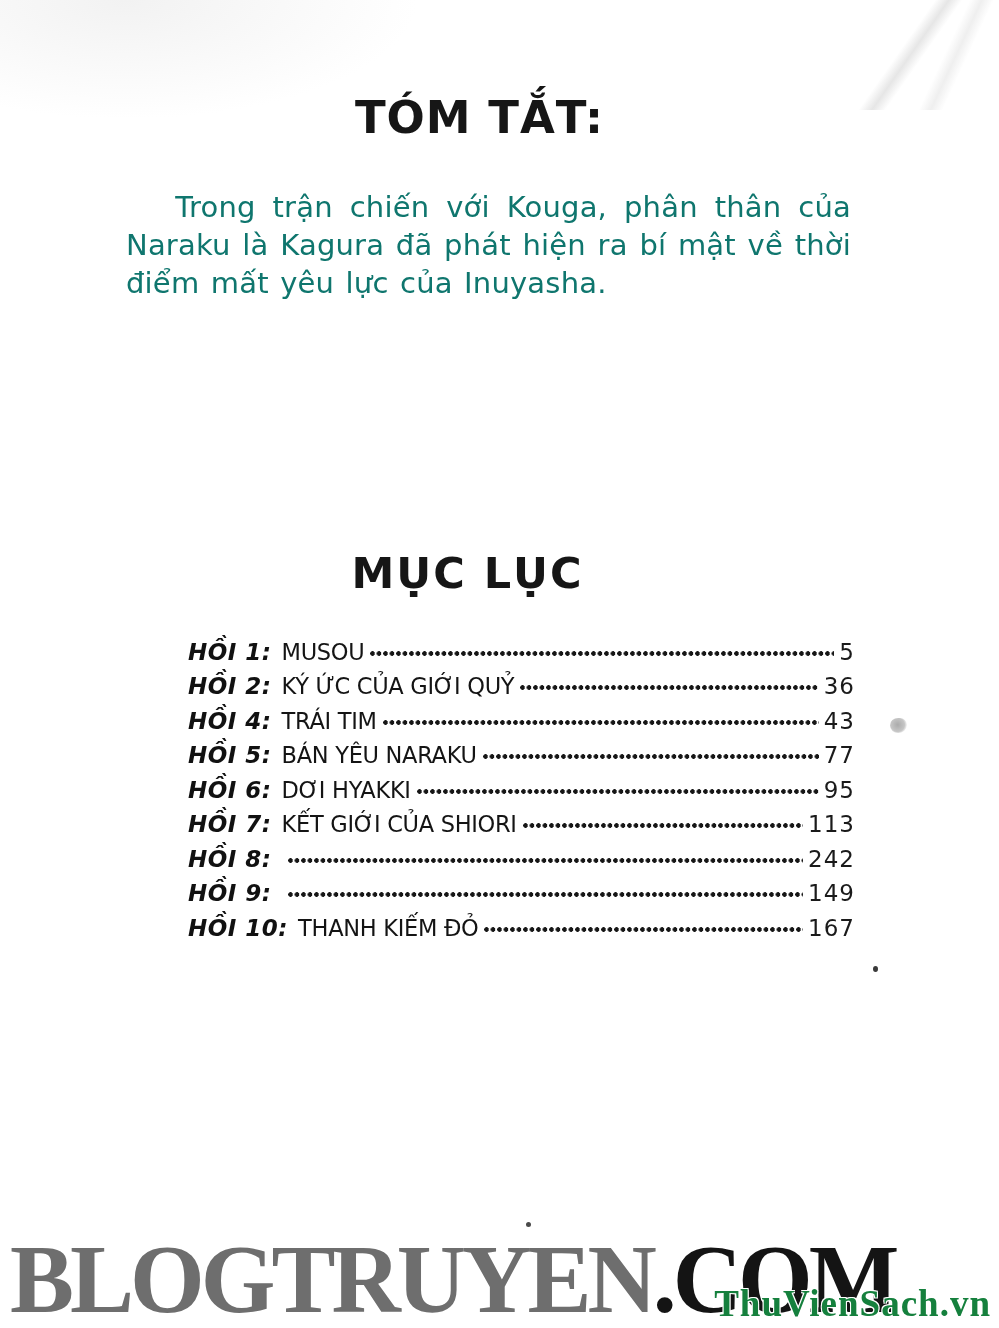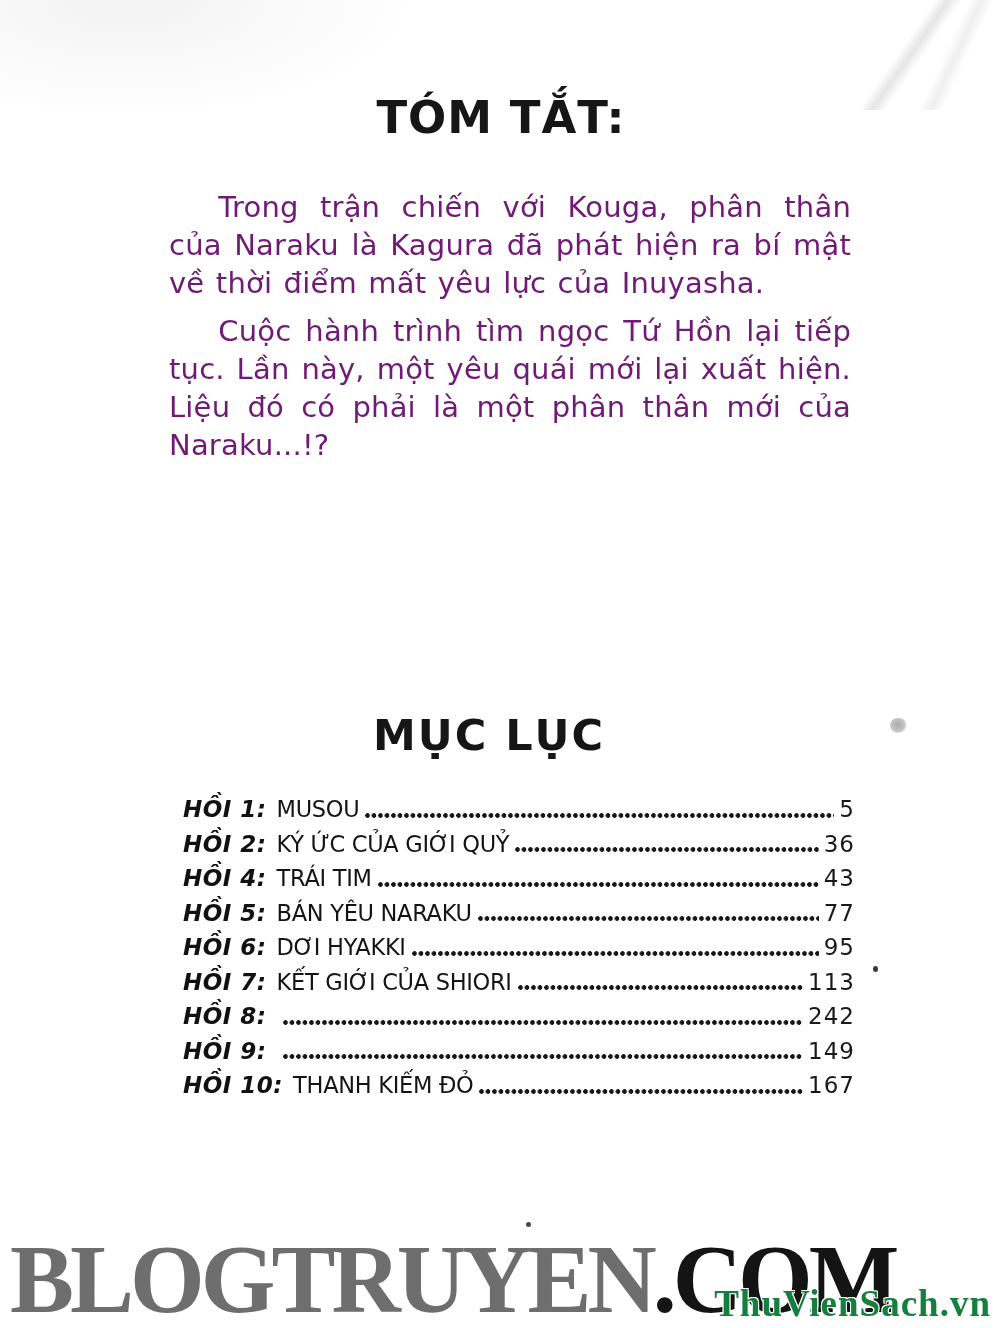--- a/index.html
+++ b/index.html
@@ -7,21 +7,20 @@
   body { font-family: "DejaVu Sans", "Liberation Sans", sans-serif; }
 
   .page {
     position: relative;
     width: 999px;
     height: 1328px;
     margin: 0 auto;
     background: #ffffff;
     color: #1c1c1c;
     overflow: hidden;
-    padding-left: 43px;
   }
 
   
   .corner-shade-tl {
     position: absolute; top: 0; left: 0; width: 420px; height: 120px;
     background: radial-gradient(ellipse at 30% 0%, #f2f2f2 0%, rgba(255,255,255,0) 70%);
     pointer-events: none;
   }
   .corner-crease-tr {
     position: absolute; top: 0; right: 0; width: 150px; height: 110px;
@@ -56,21 +55,21 @@
     color: #161616;
   }
   .summary-body {
     margin: 44px 148px 0 126px;
     text-align: justify;
   }
   .summary-body p {
     font-size: 29px;
     line-height: 38px;
     text-indent: 1.7em;
-    color: #701a75;
+    color: #0f766e;
     letter-spacing: 0.2px;
     word-spacing: 2px;
   }
   .summary-body p + p { margin-top: 10px; }
 
   
   .toc-heading {
     margin-top: 246px;
     text-align: center;
     transform: translateX(-32px);
@@ -79,23 +78,24 @@
     font-weight: bold;
     letter-spacing: 2px;
     color: #161616;
   }
   .toc-list {
     list-style: none;
     margin: 32px 144px 0 140px; 
   }
   .toc-row {
     display: flex;
-    align-items: center;
+    align-items: flex-end;
     height: 34.5px;
     white-space: nowrap;
+    margin-left: 48px;
   }
   .toc-chapter {
     font-style: italic;
     font-weight: bold;
     font-size: 23px;
     letter-spacing: 0.5px;
     color: #111111;
     margin-right: 10px;
   }
   .toc-title {
@@ -160,21 +160,20 @@
 
 <div class="page">
 
   <div class="corner-shade-tl"></div>
   <div class="corner-crease-tr"></div>
 
   <h1 class="summary-heading">TÓM TẮT:</h1>
 
   <div class="summary-body">
     <p>Trong trận chiến với Kouga, phân thân của Naraku là Kagura đã phát hiện ra bí mật về thời điểm mất yêu lực của Inuyasha.</p>
-    <p>Cuộc hành trình tìm ngọc Tứ Hồn lại tiếp tục. Lần này, một yêu quái mới lại xuất hiện. Liệu đó có phải là một phân thân mới của Naraku...!?</p>
   </div>
 
   <h2 class="toc-heading">MỤC LỤC</h2>
 
   <div class="speck-smudge"></div>
   <div class="speck-dot-1"></div>
   <div class="speck-dot-2"></div>
 
   <ul class="toc-list">
     <li class="toc-row">

